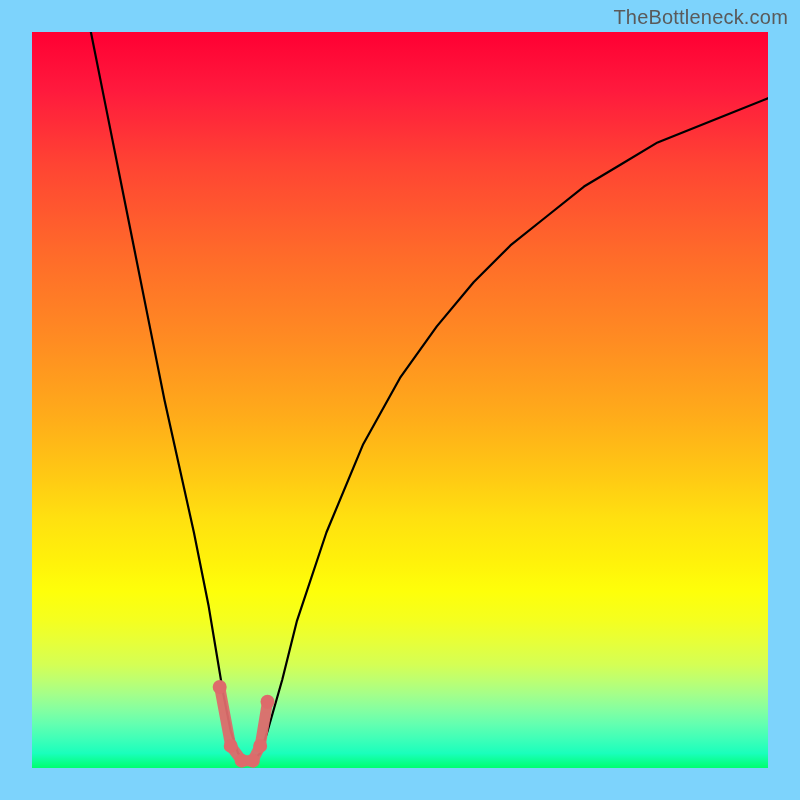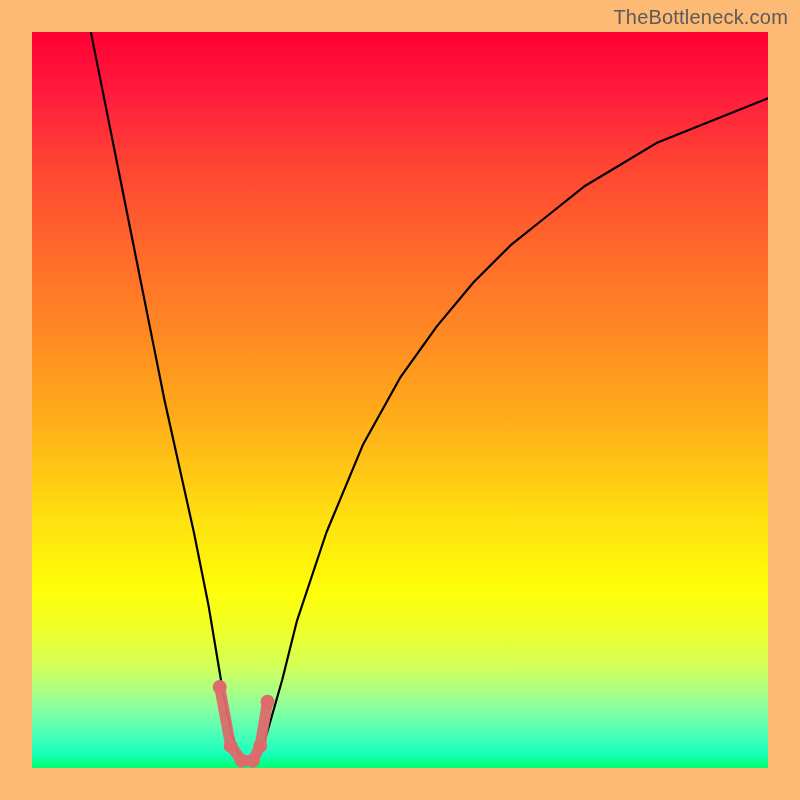--- a/index.html
+++ b/index.html
@@ -10,21 +10,21 @@
     background: #000;
     position: relative;
     font-family: Arial, sans-serif;
   }
   .frame {
     position: absolute;
     top: 0;
     left: 0;
     width: 800px;
     height: 800px;
-    background: #fdba74;
+    background: #7dd3fc;
   }
   .plot-area {
     position: absolute;
     top: 32px;
     left: 32px;
     width: 736px;
     height: 736px;
     overflow: hidden;
   }
   .gradient {

